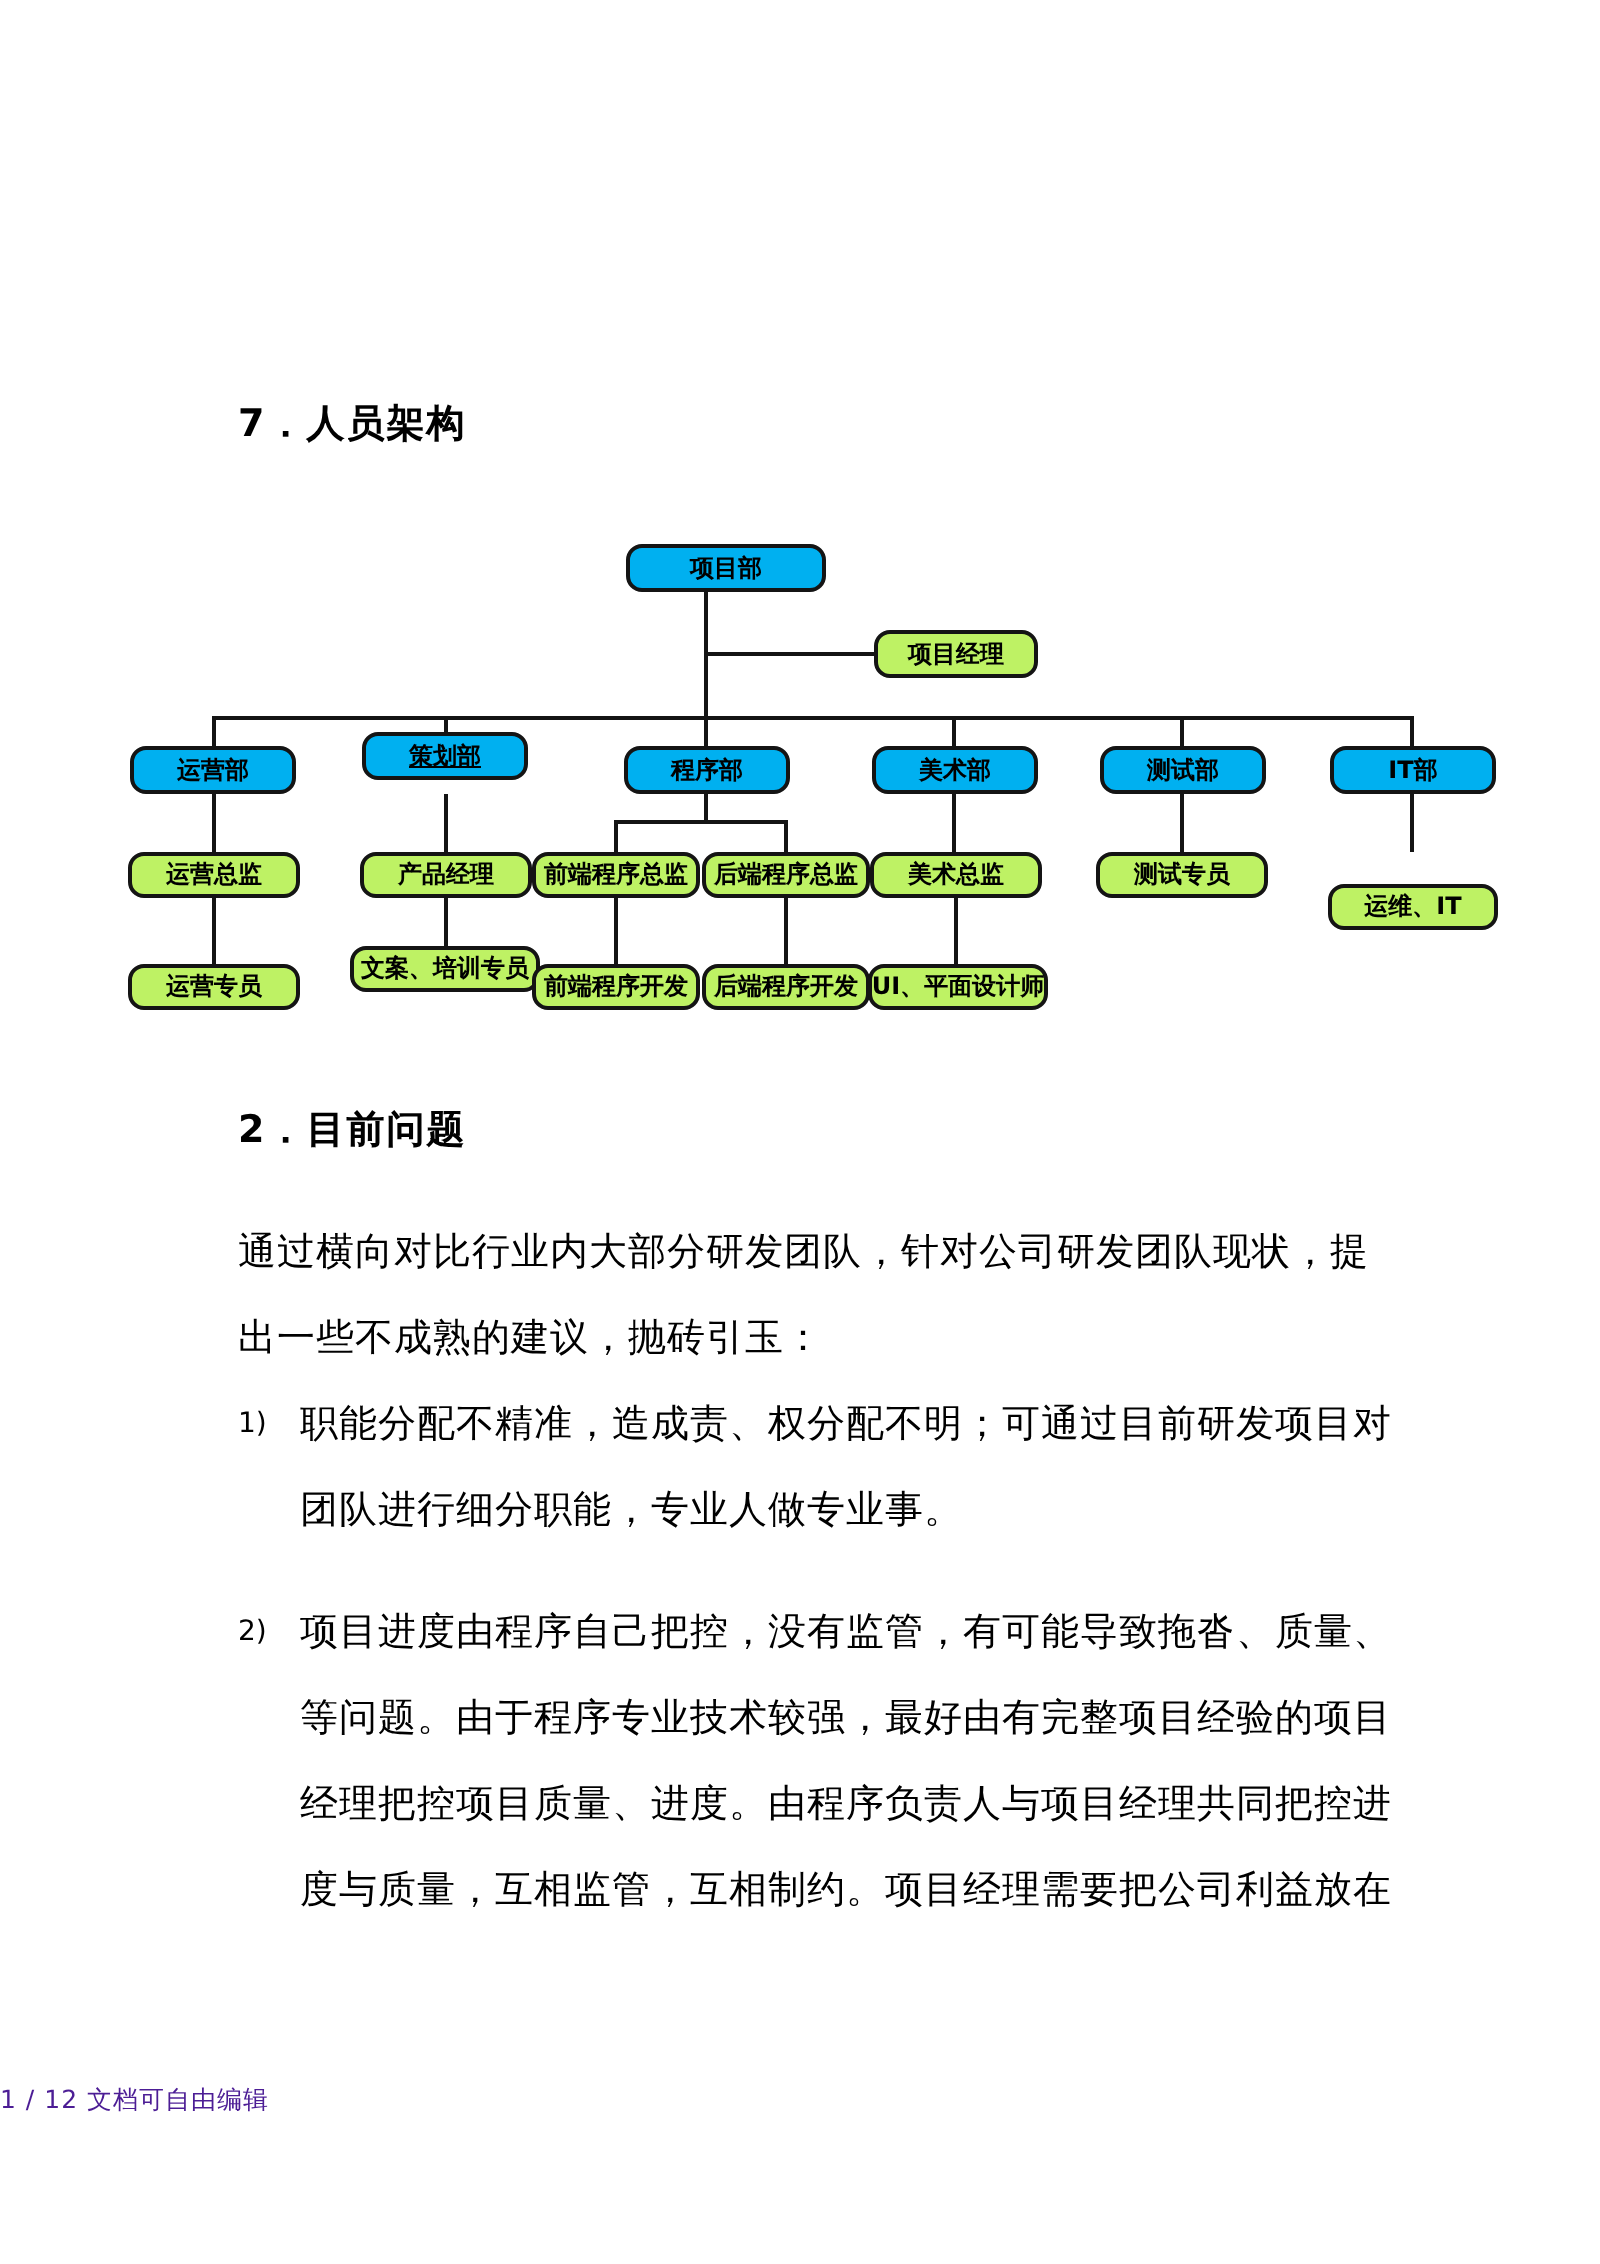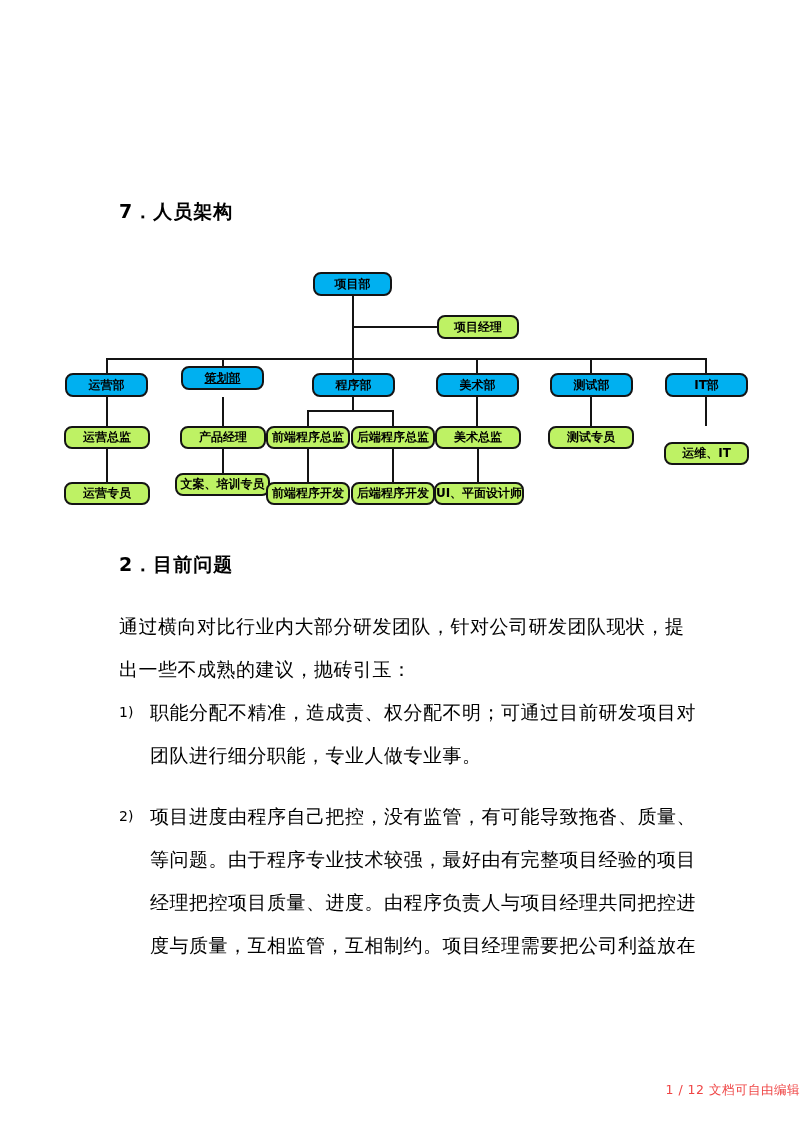--- a/index.html
+++ b/index.html
@@ -25,22 +25,22 @@
 
   
   .body-text{position:absolute;left:119px;top:605px;width:572px;
              font-size:19px;line-height:43px;letter-spacing:0.5px;}
   .pline{white-space:nowrap;}
   .item{display:flex;}
   .item .marker{flex:none;width:31px;font-size:14px;letter-spacing:0;}
   .item .ilines{flex:1;}
   .item-gap{margin-top:18px;}
 
-  .footer{position:absolute;top:1042px;left:0;width:100%;text-align:right;
-          font-size:12.5px;color:#ef4444;letter-spacing:0.5px;margin-top:40px;}
+  .footer{position:absolute;top:1042px;left:0;width:100%;text-align:left;
+          font-size:12.5px;color:#4c1d95;letter-spacing:0.5px;}
 </style>
 </head>
 <body>
 
 <div class="page">
 
 
   <div class="sec-heading sec-1">7．人员架构</div>
 
   <div class="chart">
@@ -66,21 +66,21 @@
     <div class="cline" style="left:307px;top:140px;width:87px;height:2px;"></div>
     <div class="cline" style="left:307px;top:141px;width:2px;height:15px;"></div>
     <div class="cline" style="left:392px;top:141px;width:2px;height:15px;"></div>
 
     <div class="cline" style="left:106px;top:179px;width:2px;height:33px;"></div>
     <div class="cline" style="left:222px;top:179px;width:2px;height:33px;"></div>
     <div class="cline" style="left:307px;top:179px;width:2px;height:33px;"></div>
     <div class="cline" style="left:392px;top:179px;width:2px;height:33px;"></div>
     <div class="cline" style="left:477px;top:179px;width:2px;height:33px;"></div>
 
-    <div class="node dept" style="left:313px;top:2px;width:79px;text-align:right;">项目部</div>
+    <div class="node dept" style="left:313px;top:2px;width:100px;text-align:right;">项目部</div>
     <div class="node" style="left:437px;top:45px;width:82px;">项目经理</div>
 
     <div class="node dept" style="left:65px;top:103px;width:83px;">运营部</div>
     <div class="node dept" style="left:181px;top:96px;width:83px;text-decoration:underline;">策划部</div>
     <div class="node dept" style="left:312px;top:103px;width:83px;">程序部</div>
     <div class="node dept" style="left:436px;top:103px;width:83px;">美术部</div>
     <div class="node dept" style="left:550px;top:103px;width:83px;">测试部</div>
     <div class="node dept" style="left:665px;top:103px;width:83px;">IT部</div>
 
     <div class="node sub" style="left:64px;top:156px;width:86px;">运营总监</div>

